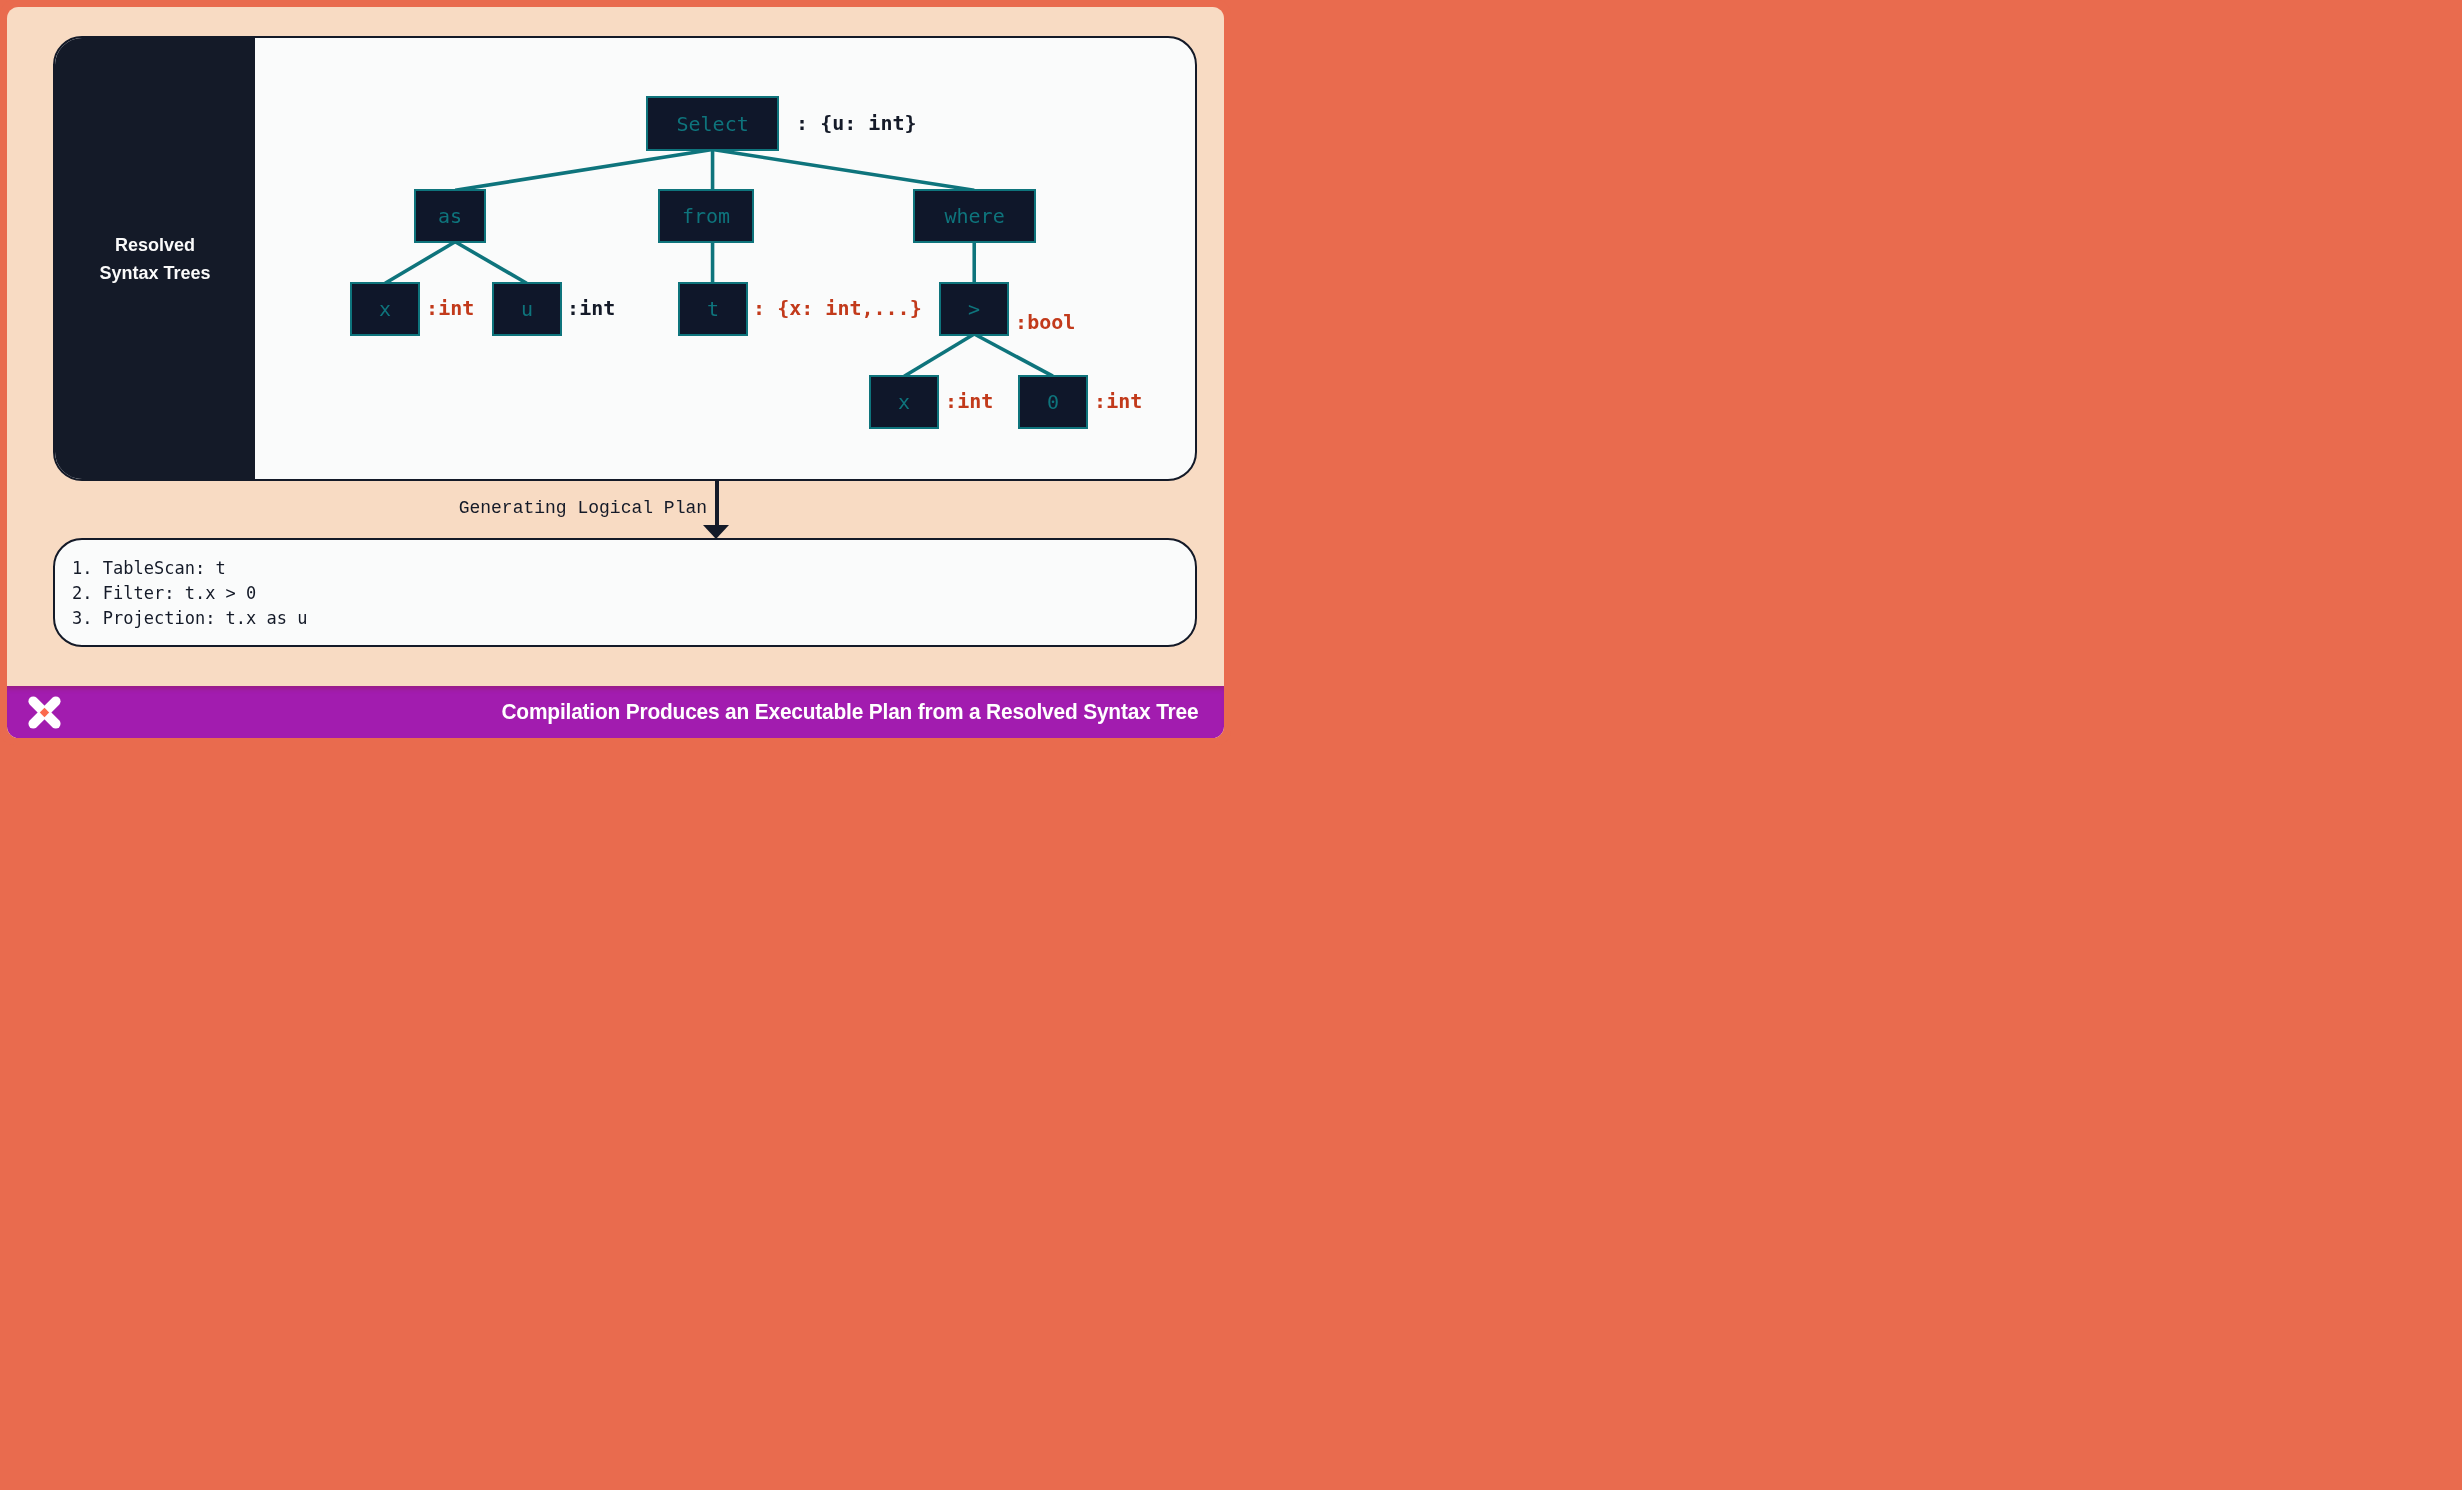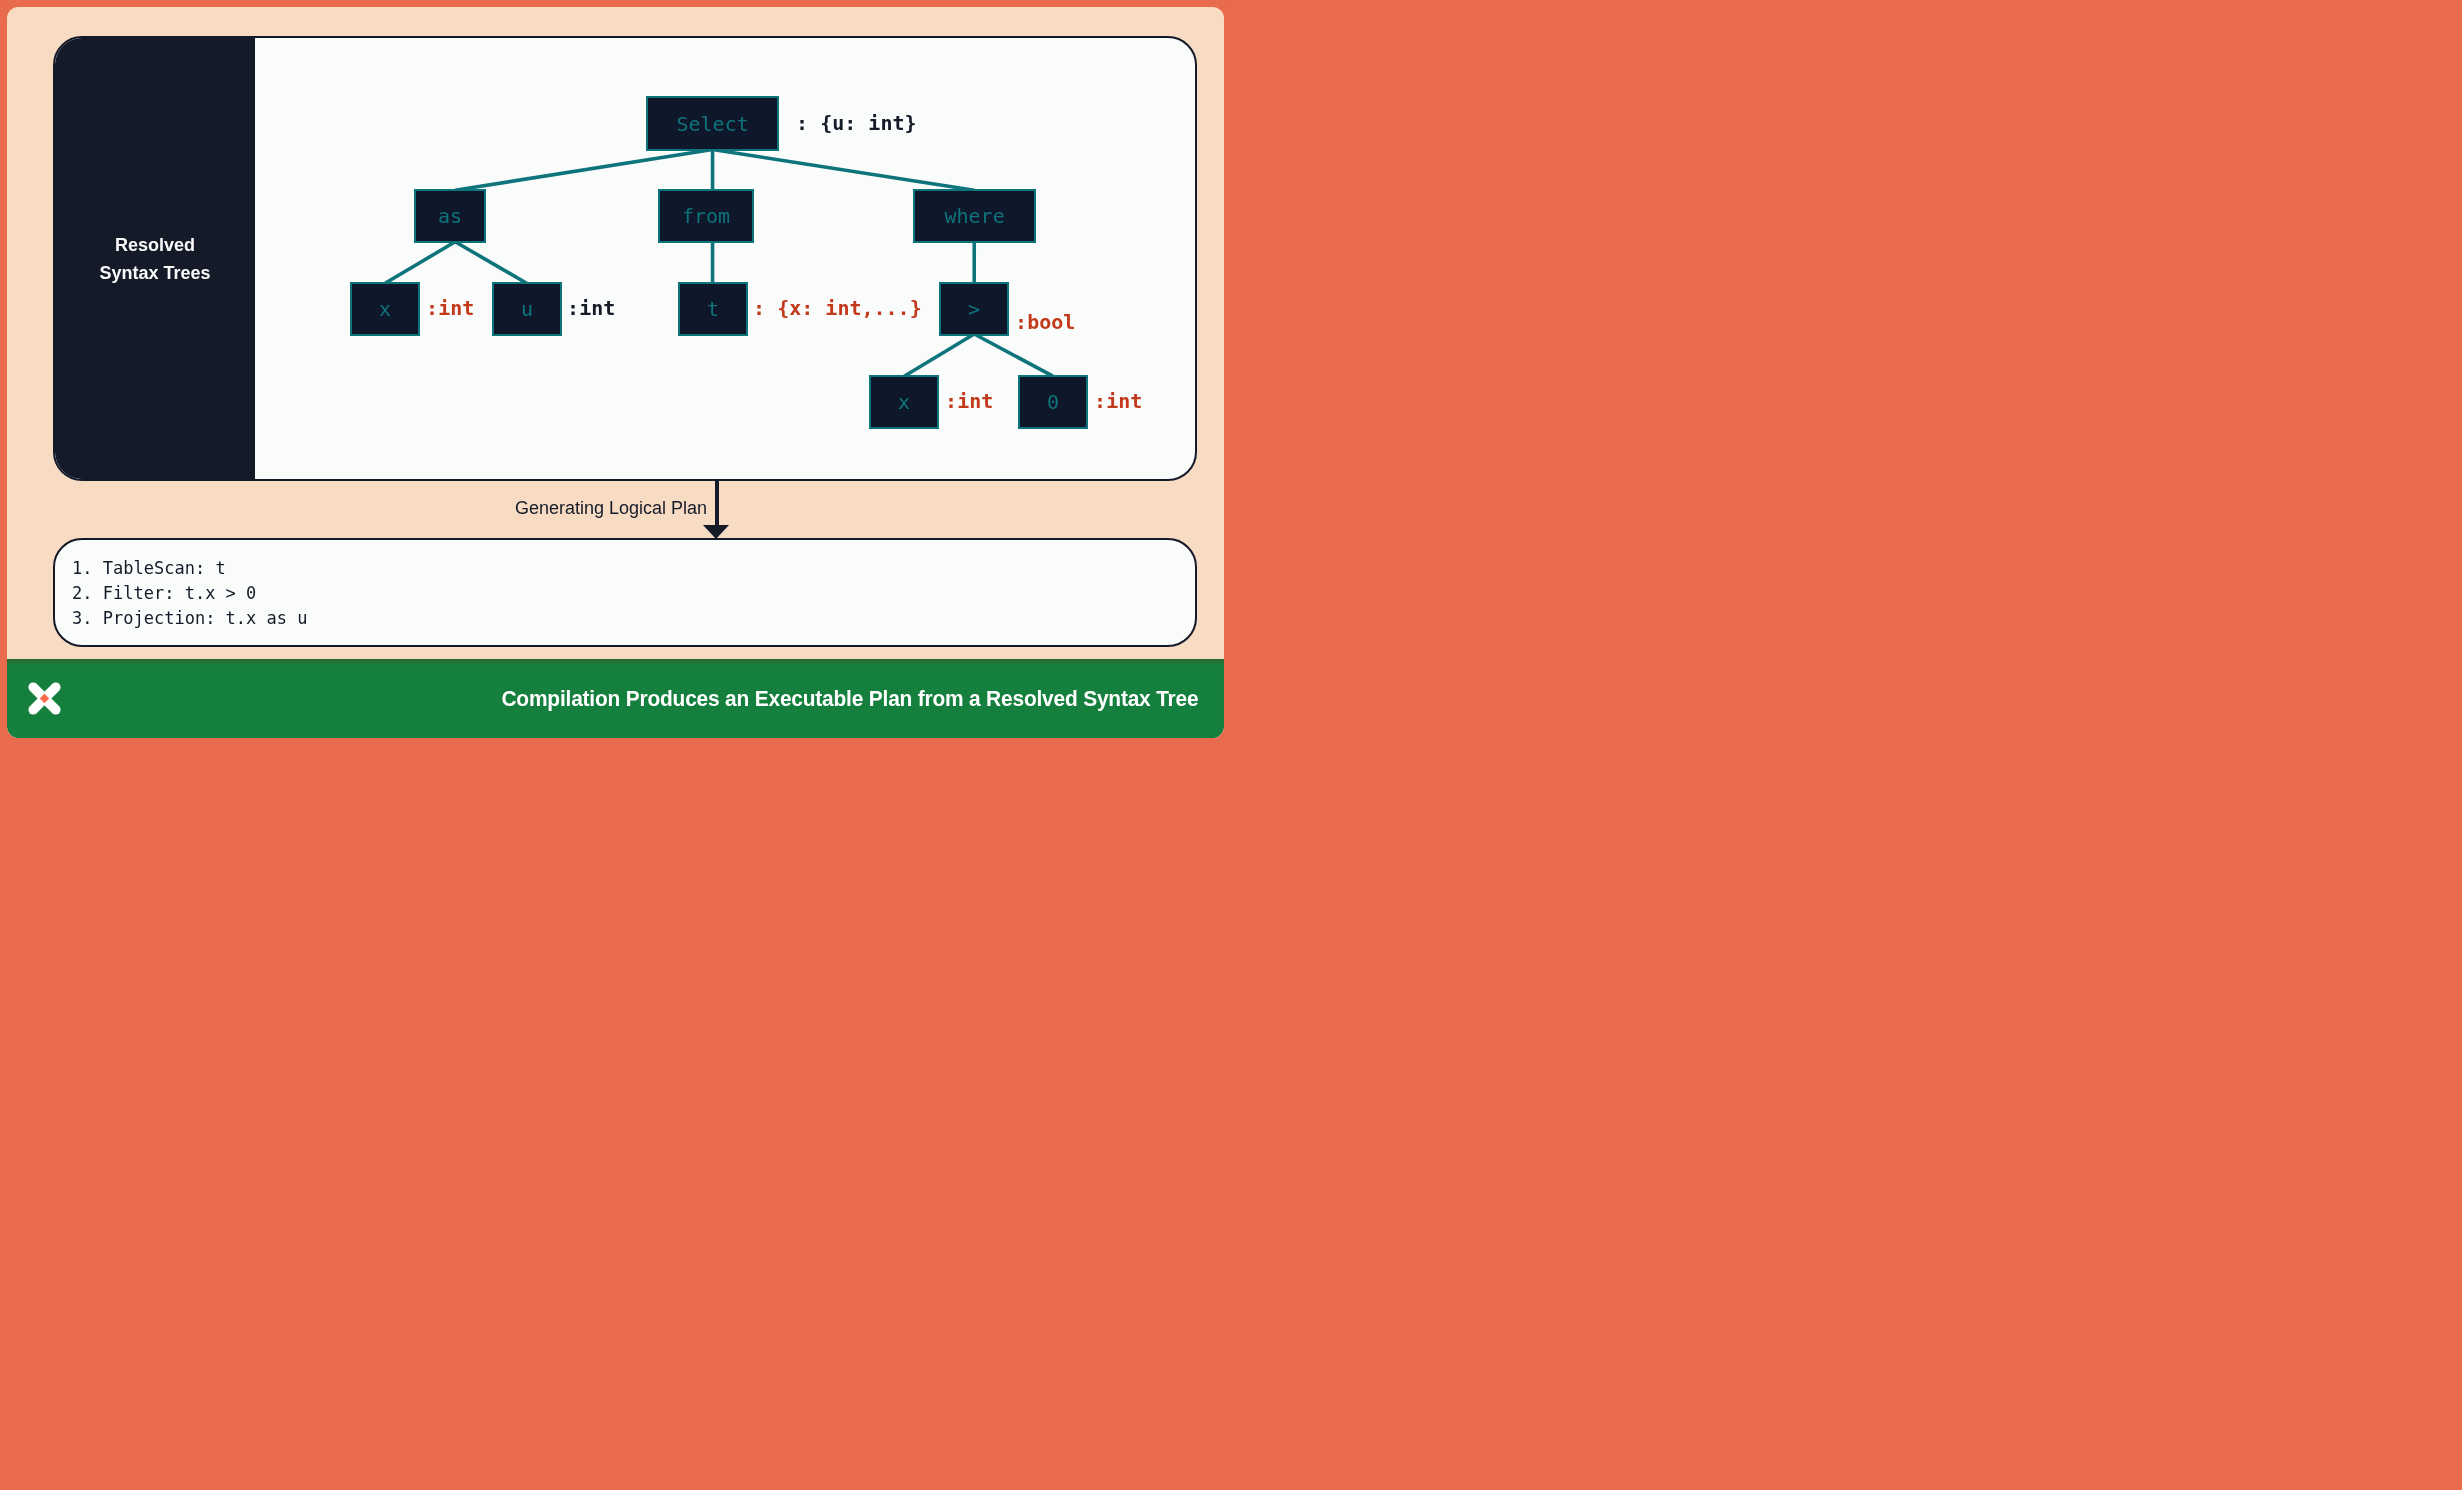--- a/index.html
+++ b/index.html
@@ -113,21 +113,21 @@
   .a-zero   { left: 839px; top: 363px; }
 
   
   .transition-label {
     position: absolute;
     left: 435px;
     top: 501px;
     width: 265px;
     text-align: right;
     transform: translateY(-50%);
-    font-family: Liberation Sans, sans-serif;
+    font-family: Liberation Mono, monospace;
     font-size: 18px;
     color: #141a28;
     white-space: nowrap;
   }
   .arrow-shaft {
     position: absolute;
     left: 708px;
     top: 473px;
     width: 3.6px;
     height: 46px;
@@ -149,22 +149,22 @@
     font-family: "DejaVu Sans Mono", monospace;
     font-size: 17px;
     line-height: 25px;
     color: #141a28;
   }
 
   
   .footer {
     position: absolute;
     left: 0; right: 0; bottom: 0;
-    height: 79px;
-    background: #15803d;
+    height: 52px;
+    background: #a21caf;
     border-radius: 0 0 11.4px 11.4px;
     box-shadow: inset 0 5px 4.3px -2.1px rgba(130, 30, 15, 0.25);
     display: flex;
     align-items: center;
   }
   .footer-logo {
     margin-left: 18.6px;
     width: 37px;
     height: 37px;
     flex: none;

